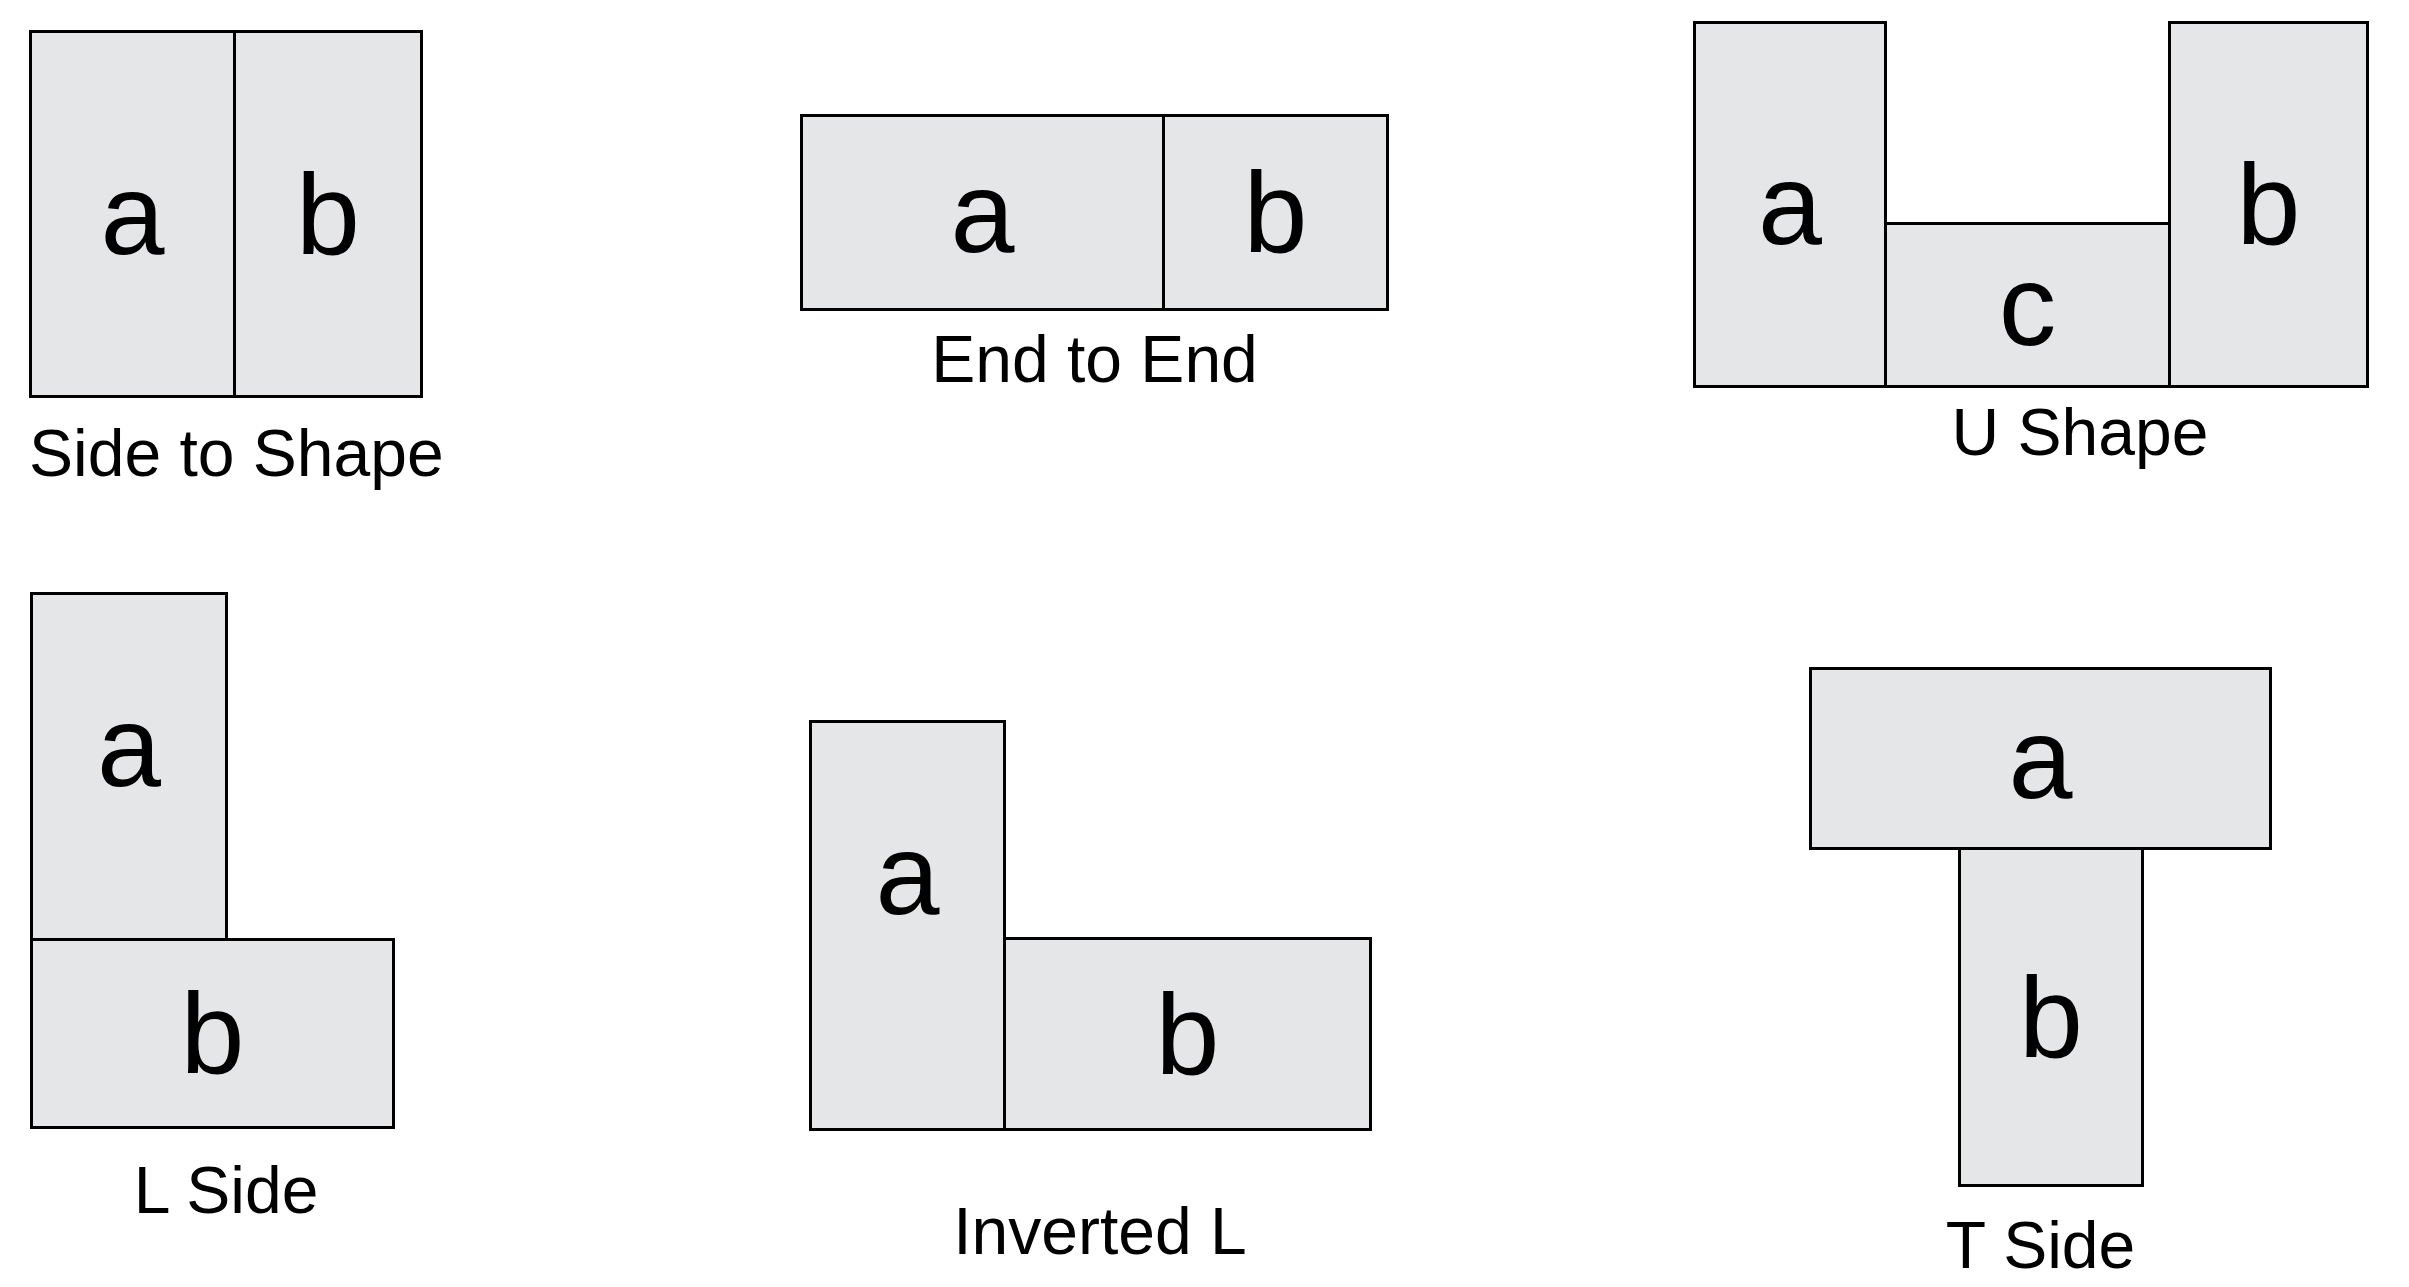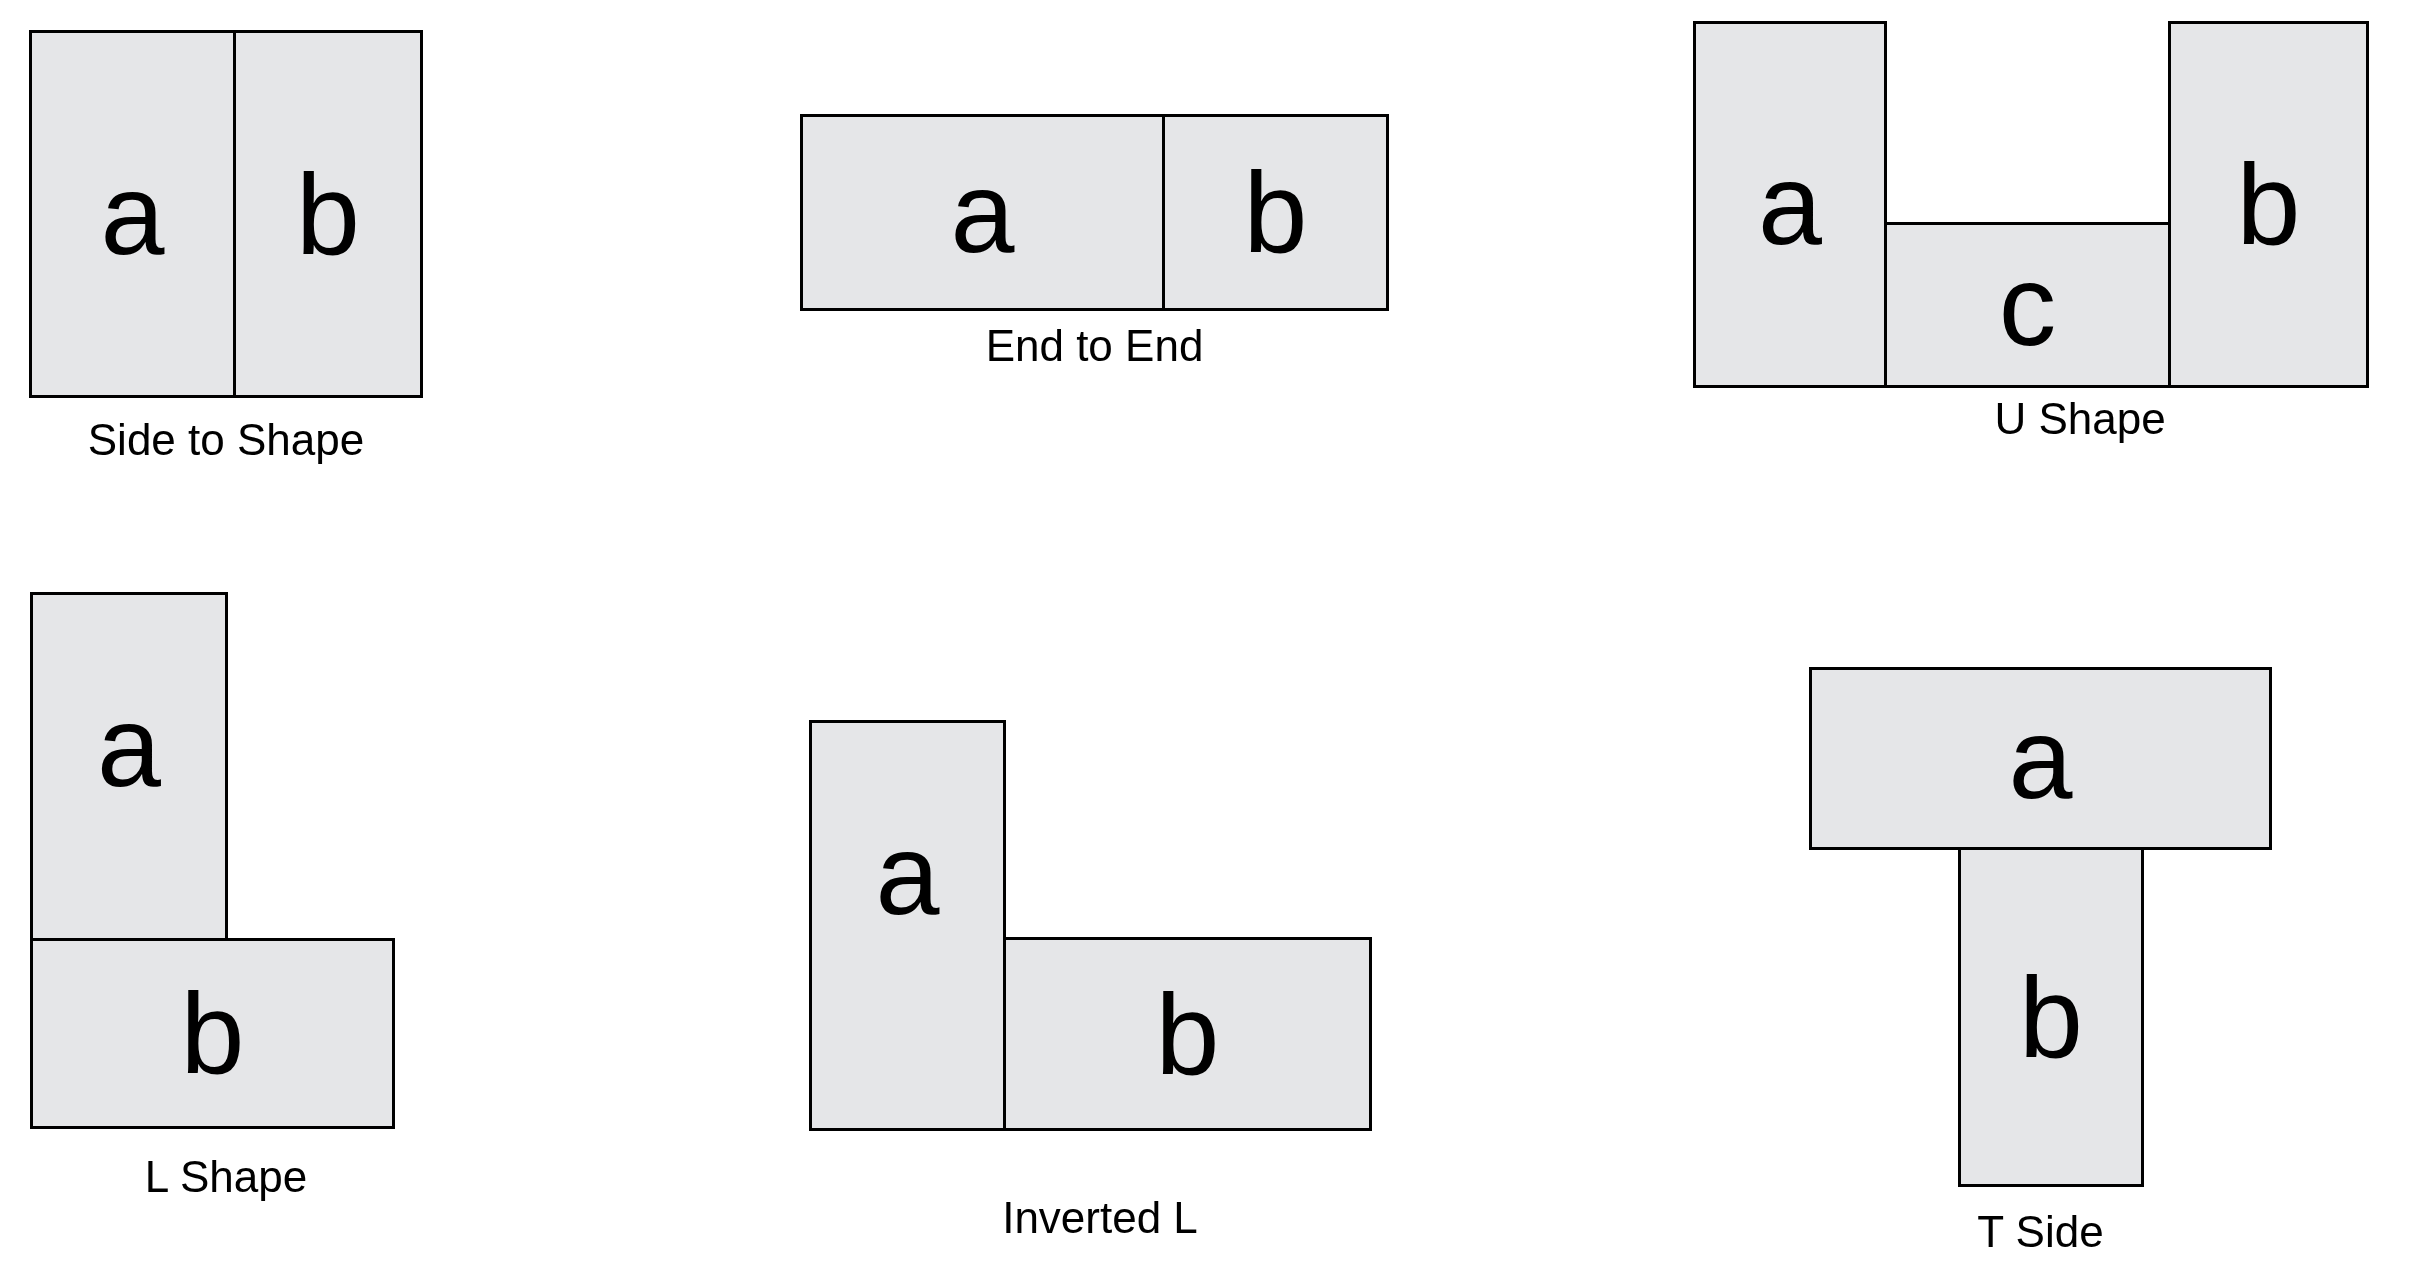--- a/index.html
+++ b/index.html
@@ -29,21 +29,21 @@
   }
   .letter {
     font-size: 115px;
     line-height: 1;
     color: var(--text);
   }
   .raise       { padding-bottom: 102px; }
   .raise-small { padding-bottom: 40px; }
   .caption {
     position: absolute;
-    font-size: 44px;
+    font-size: 66px;
     line-height: 1.2;
     text-align: center;
     color: var(--text);
     white-space: nowrap;
   }
 
   
   .sts-a { left: 29px;  top: 30px;  width: 207px; height: 368px; }
   .sts-b { left: 233px; top: 30px;  width: 190px; height: 368px; }
   .sts-caption { left: 29px; top: 414px; width: 394px; }
@@ -112,21 +112,21 @@
     <div class="caption u-caption">U Shape</div>
   </section>
 
   <section>
     <div class="rect l-a">
       <span class="letter raise-small">a</span>
     </div>
     <div class="rect l-b">
       <span class="letter">b</span>
     </div>
-    <div class="caption l-caption">L Shape</div>
+    <div class="caption l-caption">L Side</div>
   </section>
 
   <section>
     <div class="rect il-a">
       <span class="letter raise">a</span>
     </div>
     <div class="rect il-b">
       <span class="letter">b</span>
     </div>
     <div class="caption il-caption">Inverted L</div>

